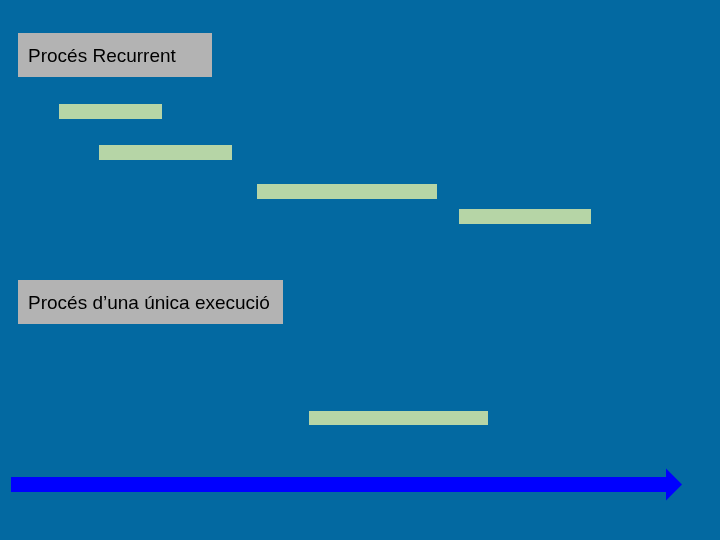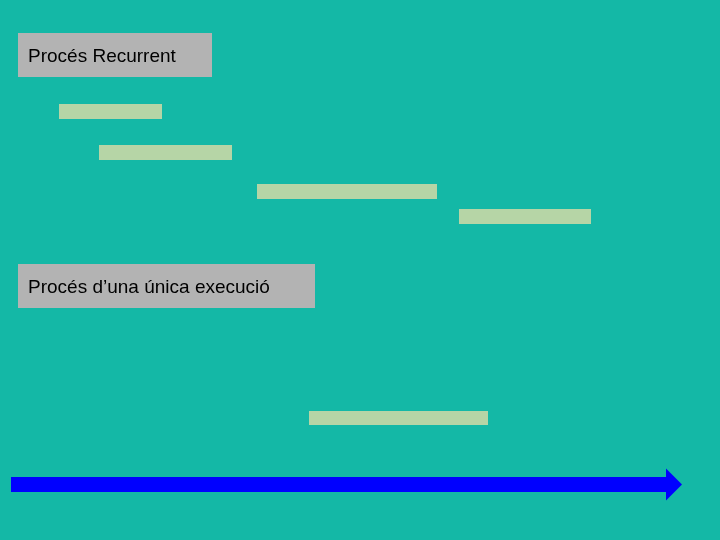--- a/index.html
+++ b/index.html
@@ -25,40 +25,40 @@
     white-space: nowrap;
   }
   .label-box--recurrent {
     left: 18px;
     top: 33px;
     width: 194px;
     height: 44px;
   }
   .label-box--single {
     left: 18px;
-    top: 264px;
-    width: 297px;
+    top: 280px;
+    width: 265px;
     height: 44px;
   }
   .bar {
     position: absolute;
   }
   .arrow-svg {
     position: absolute;
     left: 0;
     top: 0;
     width: 720px;
     height: 540px;
     display: block;
   }
 </style>
 </head>
 <body>
 
-<div class="slide" style="background: #14b8a6; text-align: right;">
+<div class="slide" style="background: #0369a1; text-align: right;">
 
   <div class="label-box label-box--recurrent" style="background: rgb(179, 179, 179); color: rgb(0, 0, 0);">
     <span>Procés Recurrent</span>
   </div>
 
   <div class="label-box label-box--single" style="background: rgb(179, 179, 179); color: rgb(0, 0, 0);">
     <span>Procés d’una única execució</span>
   </div>
 
   <div>

